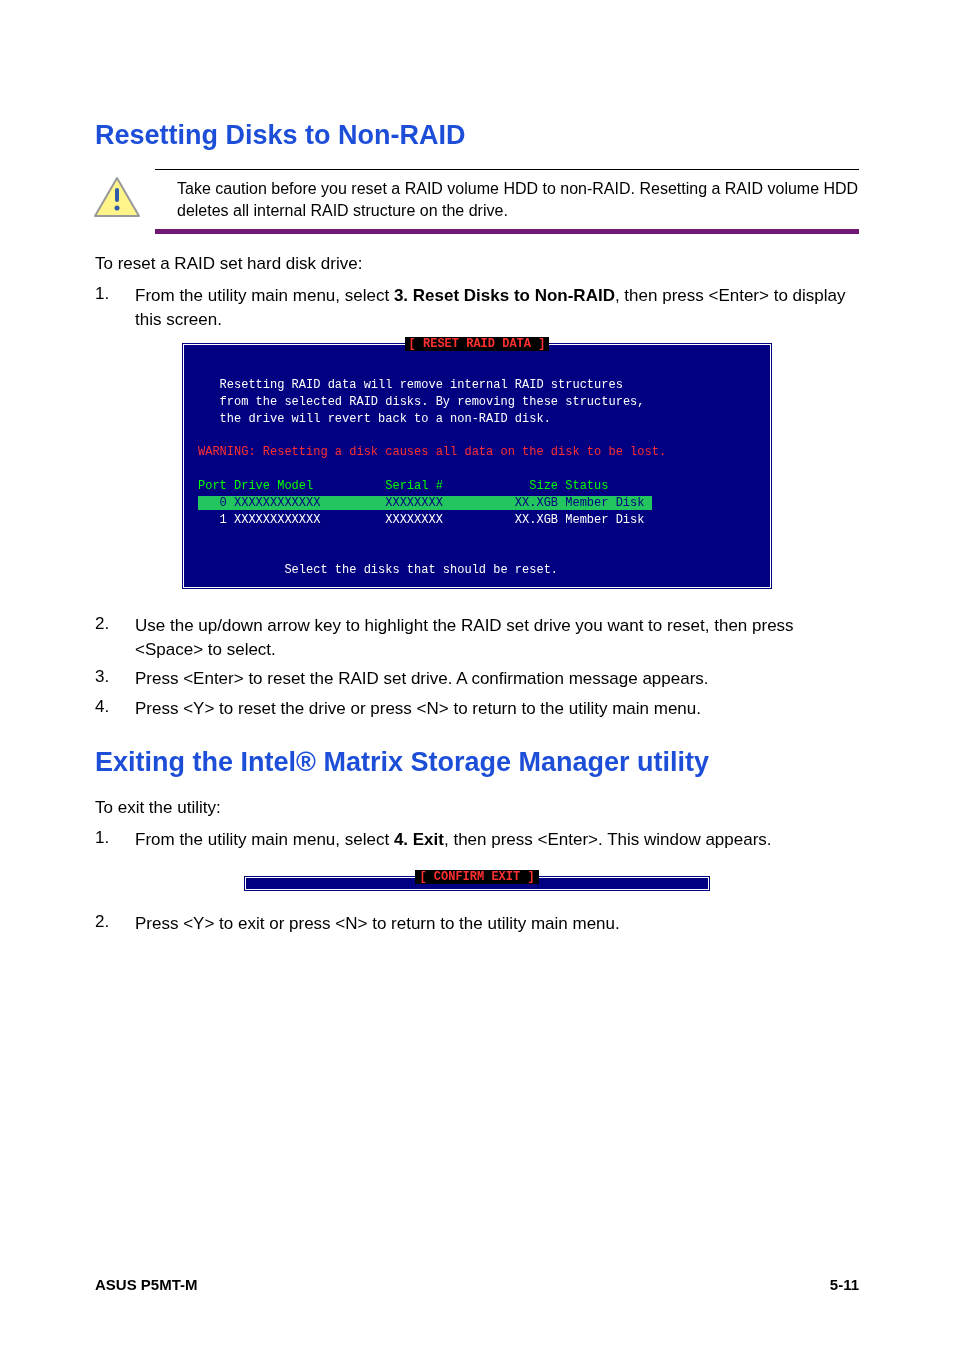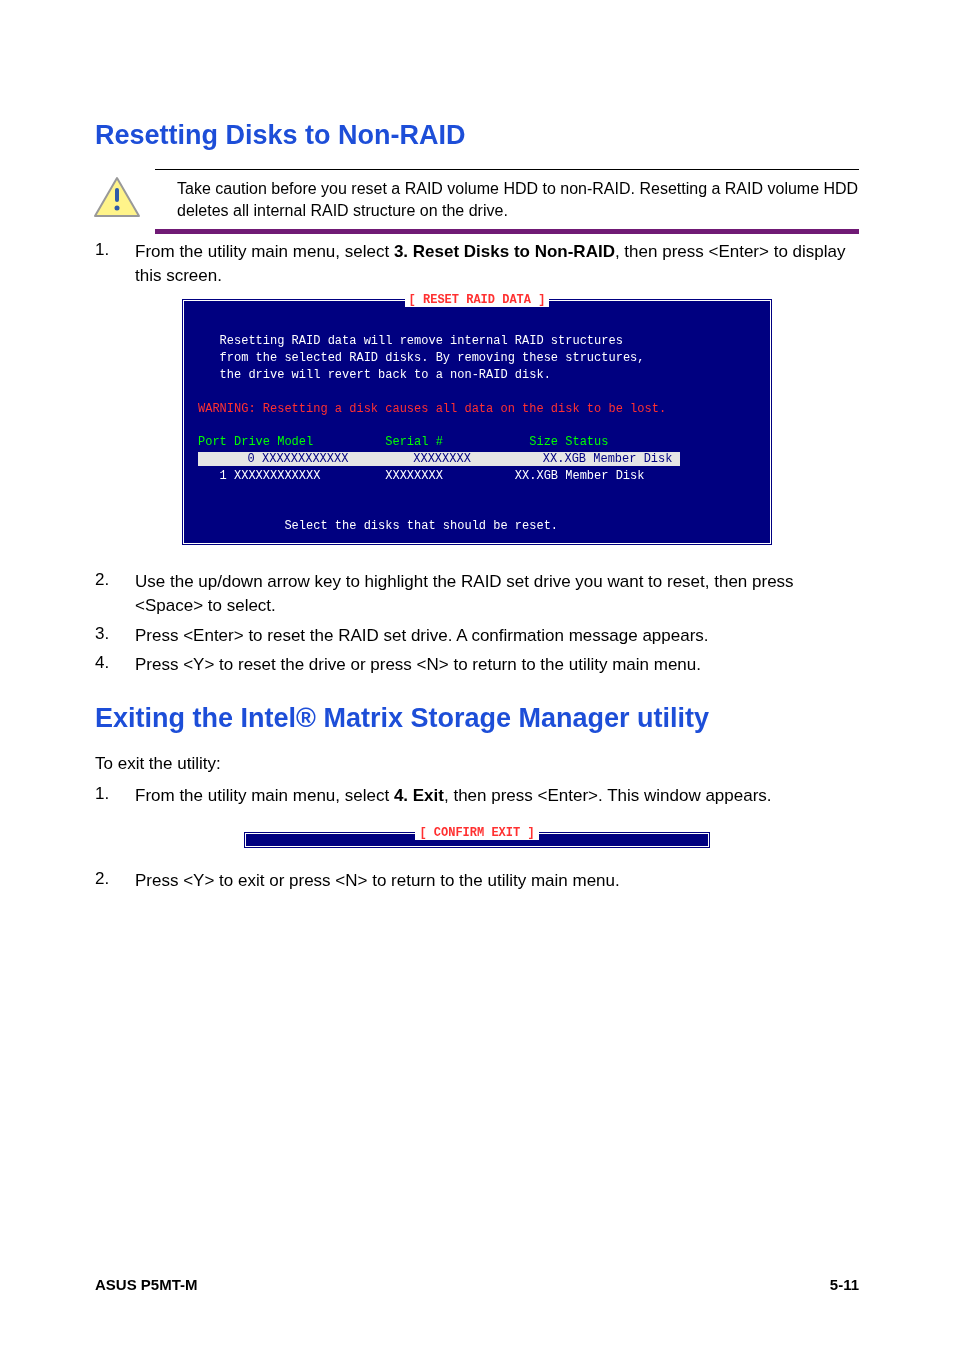--- a/index.html
+++ b/index.html
@@ -74,36 +74,35 @@
     width: 468px;
     margin-top: 23px;
     margin-bottom: 20px;
   }
   .bios-title-wrap {
     text-align: center;
     margin-top: -9px;
     margin-bottom: 4px;
   }
   .bios-title {
-    background: #ffffff;
+    background: #000000;
     color: #ff3030;
     font-weight: bold;
     padding: 0 4px;
   }
   .bios-body {
     padding: 4px 14px 8px 14px;
     white-space: pre;
   }
   .bios-warning { color: #ff3030; }
   .bios-header-row { color: #00ff00; }
   .bios-sel-row {
-    background: #e5e5e5;
+    background: #22c55e;
     color: #000080;
     display: inline;
-    padding-left: 28px;
   }
   .bios-footer {
     text-align: left;
     padding: 3px 6px 0 6px;
     margin-top: 4px;
     font-size: 11px;
     white-space: pre;
   }
   .footer {
     position: absolute;
@@ -127,20 +126,21 @@
     <span class="note-icon">
       <svg width="48" height="44" viewBox="0 0 48 44">
         <polygon points="24,2 46,40 2,40" fill="#fff48a" stroke="#999" stroke-width="2" stroke-linejoin="round"></polygon>
         <rect x="22" y="12" width="4" height="14" rx="2" fill="#2e5aa8"></rect>
         <circle cx="24" cy="32" r="2.5" fill="#2e5aa8"></circle>
       </svg>
     </span>
     <span>Take caution before you reset a RAID volume HDD to non-RAID. Resetting a RAID volume HDD deletes all internal RAID structure on the drive.</span>
   </div>
 
+  <div class="body-text">To reset a RAID set hard disk drive:</div>
 
   <div class="step-row">
     <div class="step-num">1.</div>
     <div class="step-body">
       <span>From the utility main menu, select </span><span class="bold">3. Reset Disks to Non-RAID</span><span>, then press &lt;Enter&gt; to display this screen.</span>
     </div>
   </div>
 
   <div class="bios-box">
     <div class="bios-title-wrap"><span class="bios-title">[ RESET RAID DATA ]</span></div>

